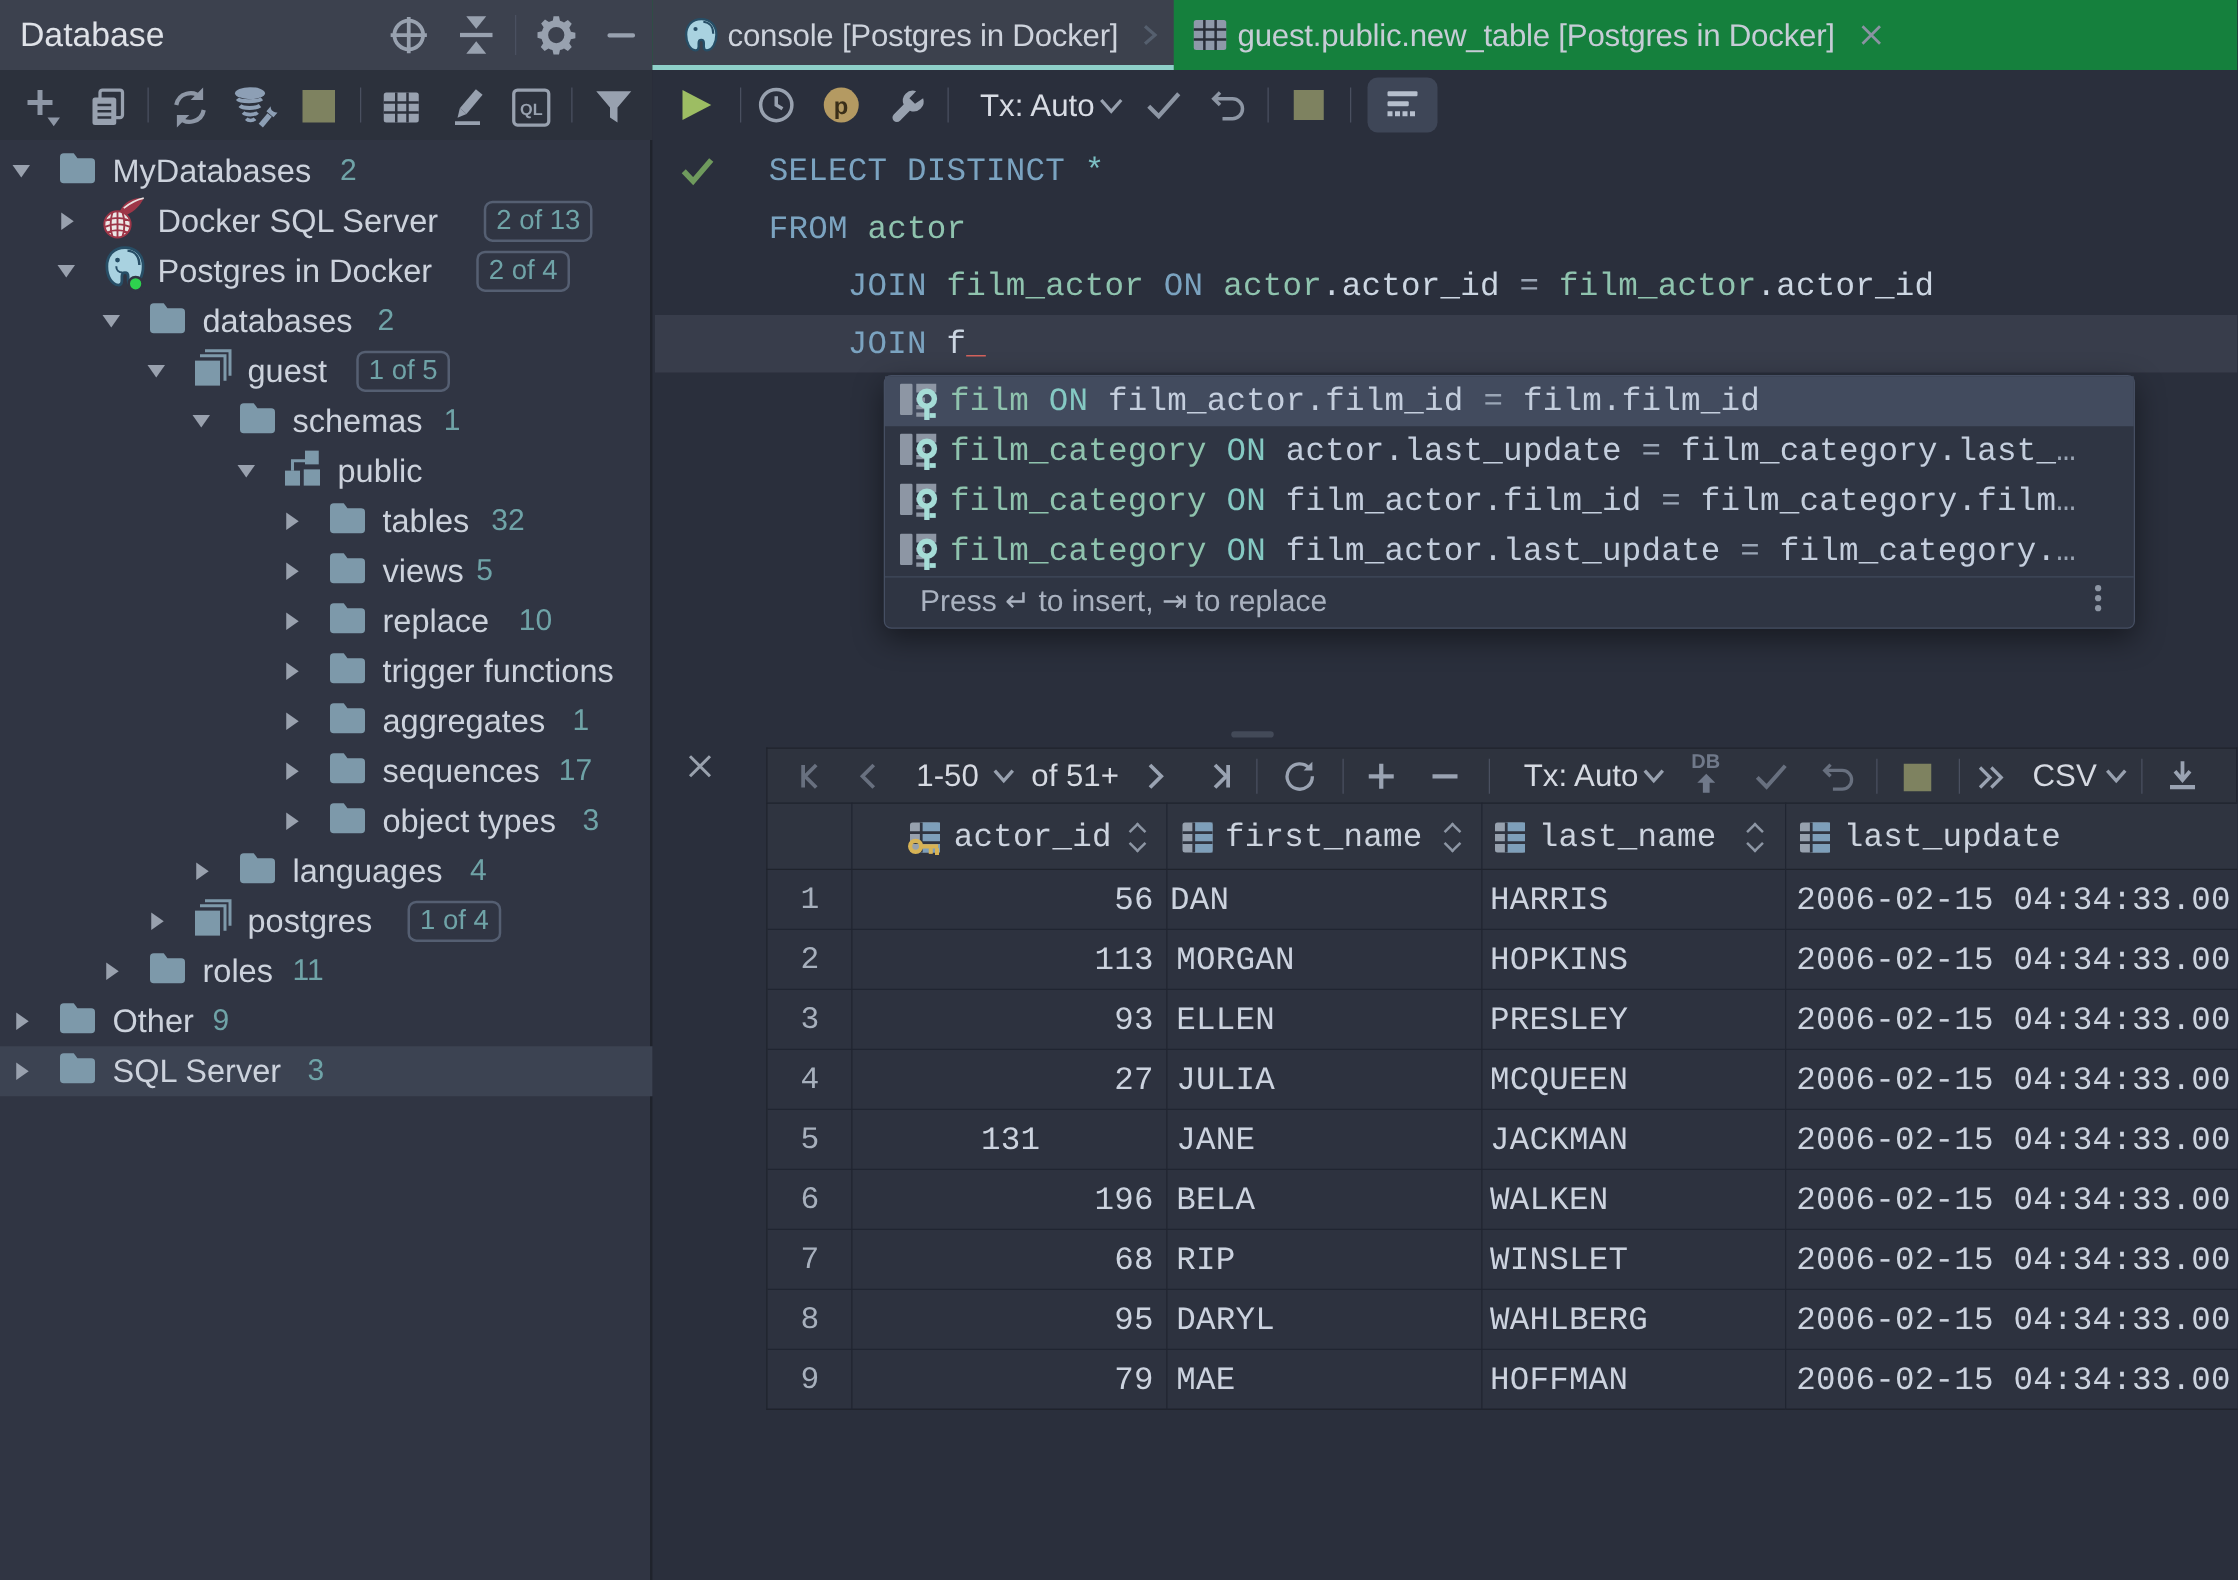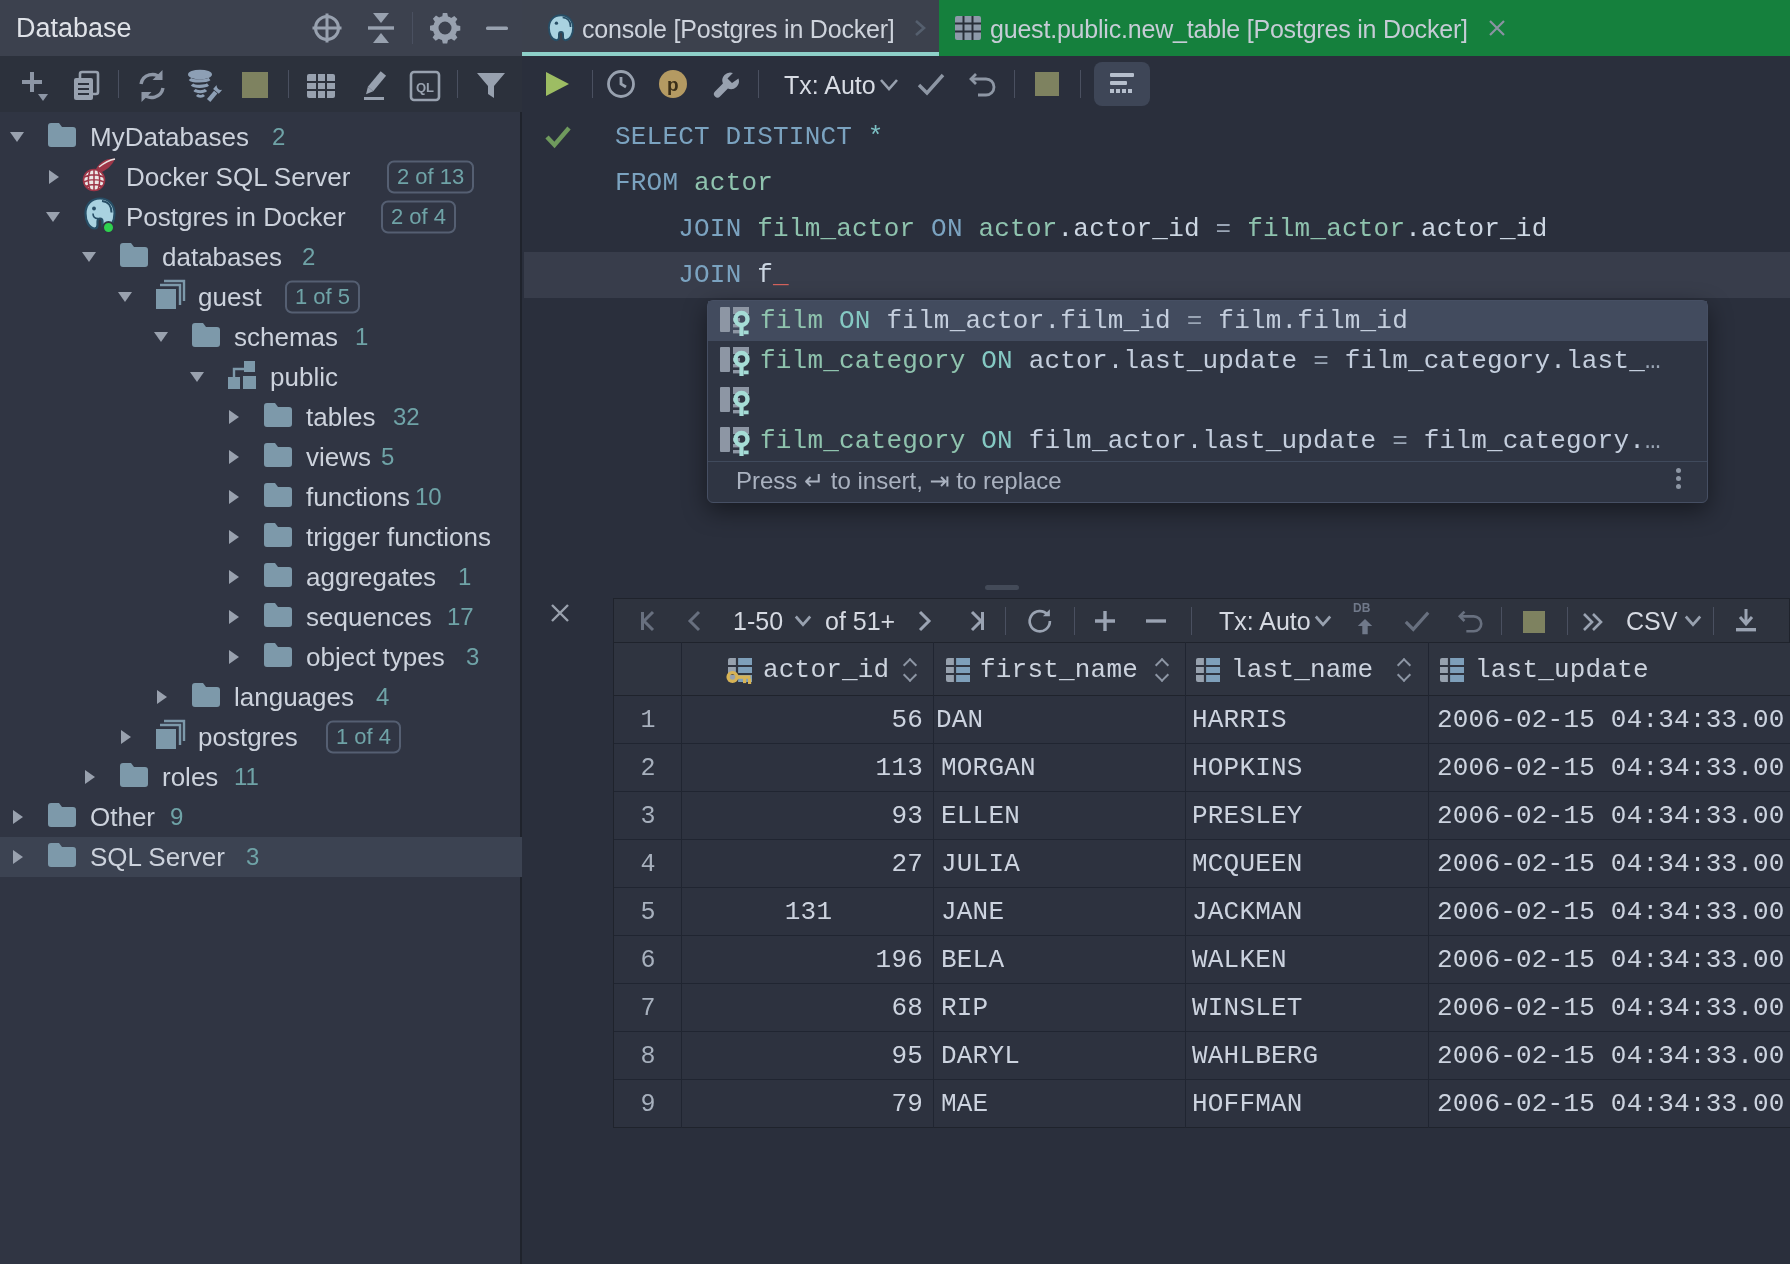--- a/index.html
+++ b/index.html
@@ -206,21 +206,21 @@
             <path d="M2 5 a3 3 0 0 1 3-3 h8 l3 4 h11 a3 3 0 0 1 3 3 v14 a3 3 0 0 1 -3 3 H5 a3 3 0 0 1 -3-3 Z" fill="#7d99aa"></path>
           </svg></span>
         <div class="lbl" style="left:306px">views</div>
         <div class="cnt" style="left:381px">5</div>
       </div>
     <div class="row" style="top:477px">
         <div class="tg closed" style="left:229px"></div>
         <span class="icon" style="left:262px"><svg width="32" height="28" viewBox="0 0 32 28">
             <path d="M2 5 a3 3 0 0 1 3-3 h8 l3 4 h11 a3 3 0 0 1 3 3 v14 a3 3 0 0 1 -3 3 H5 a3 3 0 0 1 -3-3 Z" fill="#7d99aa"></path>
           </svg></span>
-        <div class="lbl" style="left:306px">functions</div>
+        <div class="lbl" style="left:306px">replace</div>
         <div class="cnt" style="left:415px">10</div>
       </div>
     <div class="row" style="top:517px">
         <div class="tg closed" style="left:229px"></div>
         <span class="icon" style="left:262px"><svg width="32" height="28" viewBox="0 0 32 28">
             <path d="M2 5 a3 3 0 0 1 3-3 h8 l3 4 h11 a3 3 0 0 1 3 3 v14 a3 3 0 0 1 -3 3 H5 a3 3 0 0 1 -3-3 Z" fill="#7d99aa"></path>
           </svg></span>
         <div class="lbl" style="left:306px">trigger functions</div>
       </div>
     <div class="row" style="top:557px">
@@ -398,20 +398,21 @@
         <span class="picon"><svg width="32" height="34" viewBox="0 0 32 34">
             <rect x="1" y="3" width="10" height="25" rx="1" fill="#8d96a4"></rect>
             <rect x="14" y="3" width="16" height="7" fill="#8d96a4"></rect>
             <rect x="14" y="14" width="7" height="3.4" fill="#8d96a4"></rect>
             <rect x="14" y="20" width="7" height="3.4" fill="#8d96a4"></rect>
             <rect x="14" y="26" width="7" height="3.4" fill="#8d96a4"></rect>
             <circle cx="22.5" cy="15" r="6" fill="none" stroke="#a5dcd6" stroke-width="4.4"></circle>
             <rect x="20.4" y="20" width="4.2" height="12" fill="#a5dcd6"></rect>
             <rect x="24.6" y="26.5" width="5" height="3.8" fill="#a5dcd6"></rect>
           </svg></span>
+        <span class="ptext"><span class="tbl2">film_category</span> <span class="kw2">ON</span> <span class="pid">film_actor.film_id</span> <span class="pop">=</span> <span class="pid">film_category.film</span><span class="pop">…</span></span>
       </div>
     <div class="pitem" style="top:421px">
         <span class="picon"><svg width="32" height="34" viewBox="0 0 32 34">
             <rect x="1" y="3" width="10" height="25" rx="1" fill="#8d96a4"></rect>
             <rect x="14" y="3" width="16" height="7" fill="#8d96a4"></rect>
             <rect x="14" y="14" width="7" height="3.4" fill="#8d96a4"></rect>
             <rect x="14" y="20" width="7" height="3.4" fill="#8d96a4"></rect>
             <rect x="14" y="26" width="7" height="3.4" fill="#8d96a4"></rect>
             <circle cx="22.5" cy="15" r="6" fill="none" stroke="#a5dcd6" stroke-width="4.4"></circle>
             <rect x="20.4" y="20" width="4.2" height="12" fill="#a5dcd6"></rect>
@@ -462,21 +463,21 @@
         </svg>
       <svg class="gi" style="left:528px" viewBox="0 0 28 28">
           <path d="M4 14 H24" stroke="#9aa3b2" stroke-width="3.4"></path>
         </svg>
       <div class="vsep" style="left:577px;top:8px;height:28px"></div>
       <div class="gt" style="left:605px">Tx: Auto</div>
       <svg class="gi" style="left:700px;top:13px;width:18px;height:18px" viewBox="0 0 20 14">
           <path d="M2 2 L10 11 L18 2" fill="none" stroke="#98a1af" stroke-width="3"></path>
         </svg>
       <g></g>
-      <div class="gt" style="left:739px;top:2px;font-size:12px;font-weight:bold;color:#70798a">DB</div>
+      <div class="gt" style="left:739px;top:2px;font-size:16px;font-weight:bold;color:#70798a">DB</div>
       <svg class="gi" style="left:742px;top:19px;width:18px;height:18px" viewBox="0 0 20 20">
           <path d="M10 1 L18 9 H13 V18 H7 V9 H2 Z" fill="#70798a"></path>
         </svg>
       <svg class="gi" style="left:789px" viewBox="0 0 30 28">
           <path d="M3 15 L11 23 L27 5" fill="none" stroke="#68707f" stroke-width="3.4"></path>
         </svg>
       <svg class="gi" style="left:843px" viewBox="0 0 30 28">
           <path d="M8 4 L3 9 L8 14" fill="none" stroke="#68707f" stroke-width="2.8"></path>
           <path d="M4 9 H18 a8 8 0 0 1 0 16 H10" fill="none" stroke="#68707f" stroke-width="2.8"></path>
         </svg>

